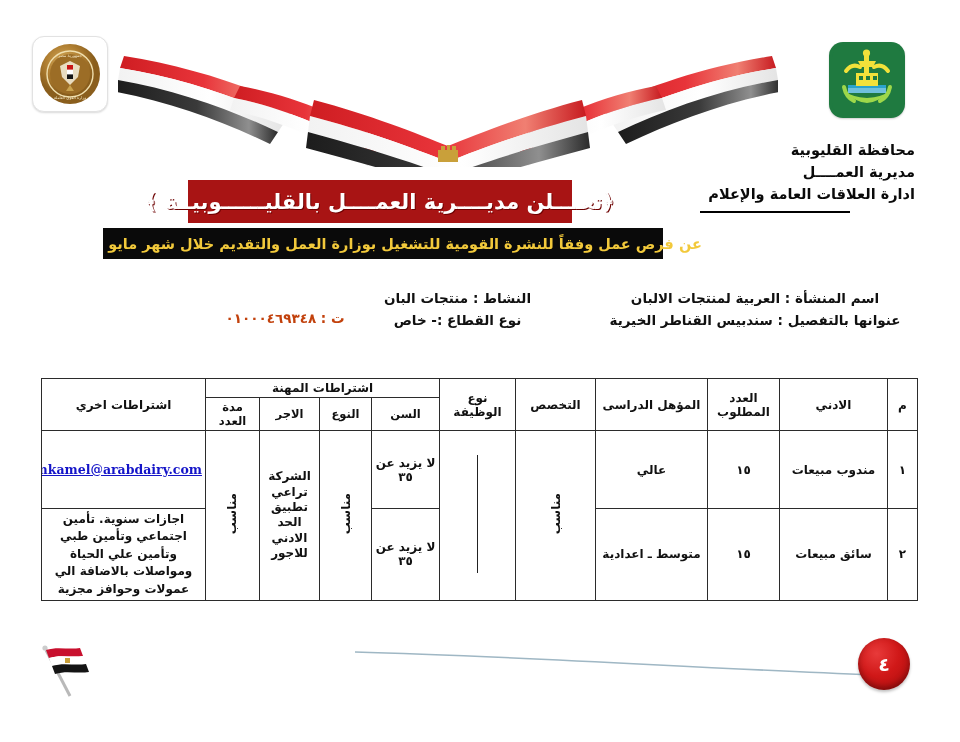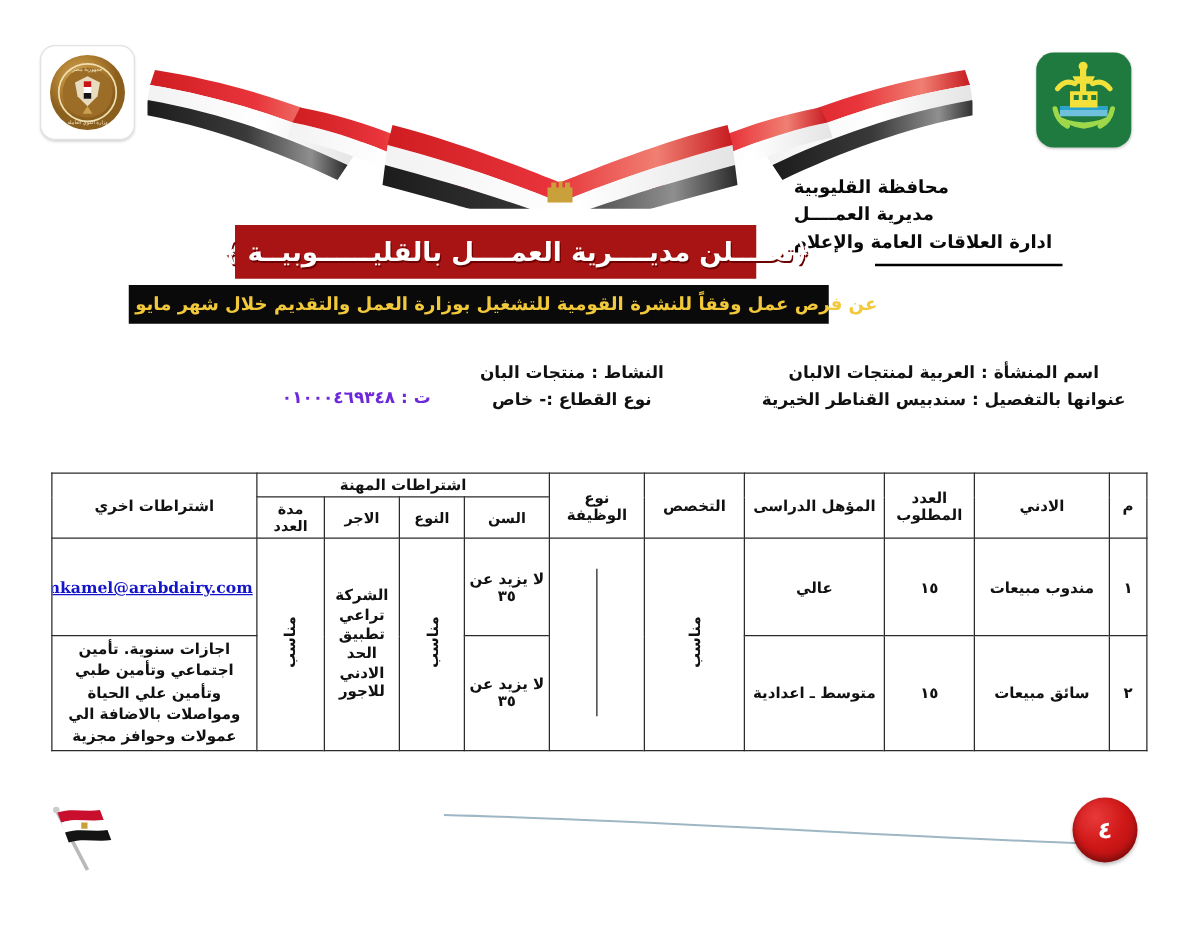--- a/index.html
+++ b/index.html
@@ -24,33 +24,33 @@
     border-radius:14px;background:#1f7a40;
     display:flex;align-items:center;justify-content:center;
     box-shadow:0 1px 2px rgba(0,0,0,.2);overflow:hidden;
   }
 
   .ribbon{position:absolute;left:118px;top:42px;width:660px;height:125px;}
 
   
   .head-right{
     position:absolute;right:45px;top:140px;width:280px;
-    text-align:left;direction:rtl;
+    text-align:right;direction:rtl;
     font-weight:bold;color:#0a0a0a;font-size:14.5px;line-height:1.5;
   }
   .head-right .ln{white-space:nowrap;}
   .head-rule{
     margin:6px auto 0;width:150px;height:0;border-top:2.5px solid #000;
   }
 
   
   .banner-red{
     position:absolute;left:188px;top:180px;width:384px;height:43px;
     background:#a81414;
-    display:flex;align-items:center;justify-content:center;padding-left:33px;
+    display:flex;align-items:center;justify-content:center;
   }
   .banner-red .txt{
     color:#ffffff;font-weight:bold;font-size:21px;direction:rtl;
     letter-spacing:.5px;white-space:nowrap;
     text-shadow:1px 1px 0 #6d0000;
   }
   .banner-black{
     position:absolute;left:103px;top:228px;width:560px;height:31px;
     background:#0a0a0a;
     display:flex;align-items:center;justify-content:center;
@@ -66,21 +66,21 @@
   .info-col-r{
     position:absolute;right:45px;top:0;width:320px;text-align:center;
     font-size:13.5px;font-weight:bold;color:#111;line-height:1.65;
   }
   .info-col-m{
     position:absolute;right:420px;top:0;width:165px;text-align:center;
     font-size:13.5px;font-weight:bold;color:#111;line-height:1.65;
   }
   .info-col-l{
     position:absolute;right:560px;top:20px;width:230px;text-align:center;
-    font-size:13.5px;font-weight:bold;color:#6d28d9;line-height:1.65;
+    font-size:13.5px;font-weight:bold;color:#c2410c;line-height:1.65;
     direction:rtl;
   }
 
   
   .tbl-wrap{position:absolute;left:42px;top:378px;width:876px;}
   table.grid{
     border-collapse:collapse;width:876px;direction:rtl;
     table-layout:fixed;
   }
   table.grid td,table.grid th{

